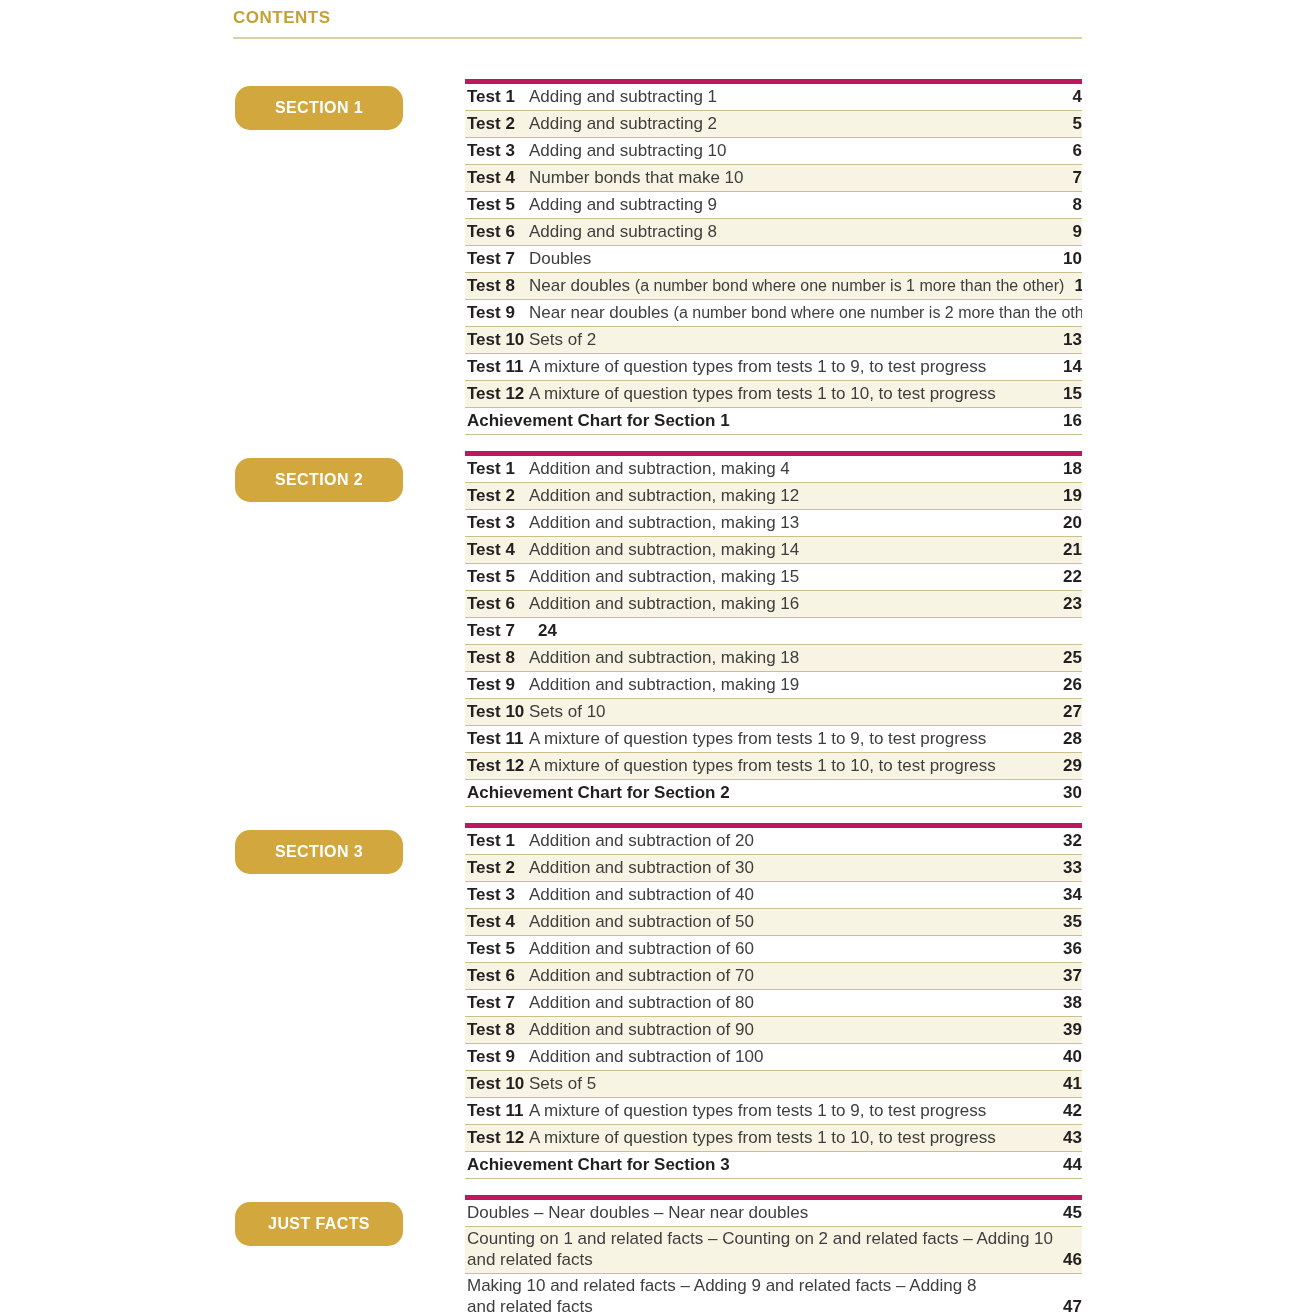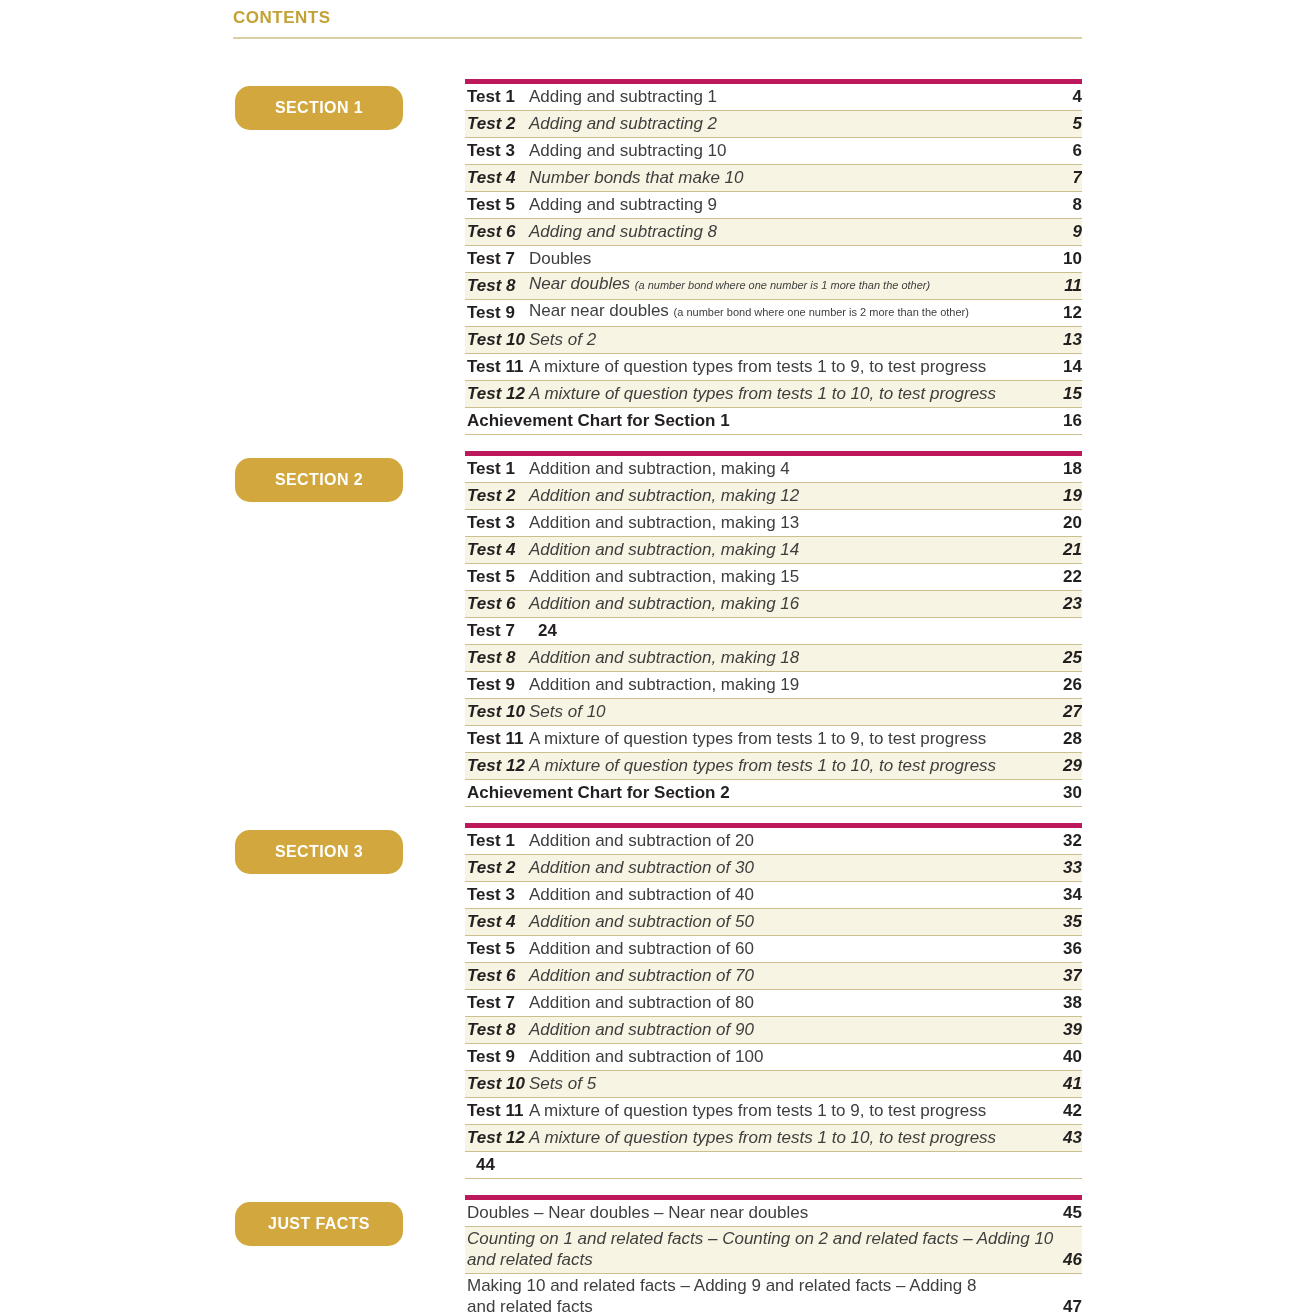--- a/index.html
+++ b/index.html
@@ -67,37 +67,37 @@
     align-items: flex-end;
     box-sizing: border-box;
     height: 27px;
     border-bottom: 1px solid #cbbf90;
     padding: 0 0 3px 2px;
     background: #ffffff;
     font-size: 17px;
     color: #3e3e3e;
     overflow: hidden;
   }
-  .row.alt { background: #f8f4e3; font-style: italic; }
+  .row.alt { background: #f8f4e3; }
   .row.tall { height: 47px; align-items: flex-end; }
   .label {
     flex: 0 0 62px;
     width: 62px;
     font-weight: bold;
     color: #231f20;
     white-space: nowrap;
   }
   .desc {
     flex: 1 1 auto;
     white-space: pre-line;
     line-height: 21px;
   }
   .row:not(.tall) .desc { white-space: nowrap; }
   .row.chart .desc { font-weight: bold; color: #231f20; }
-  .note { font-size: 11px; }
+  .note { font-size: 16px; }
   .pagenum {
     flex: 0 0 auto;
     min-width: 24px;
     text-align: right;
     font-weight: bold;
     color: #231f20;
     padding-left: 4px;
   }
 </style>
 </head>
@@ -307,20 +307,21 @@
             <span class="label">Test 11</span>
             <span class="desc">A mixture of question types from tests 1 to 9, to test progress</span>
             <span class="pagenum">42</span>
           </div>
           <div class="row alt">
             <span class="label">Test 12</span>
             <span class="desc">A mixture of question types from tests 1 to 10, to test progress</span>
             <span class="pagenum">43</span>
           </div>
           <div class="row chart">
+            <span class="desc">Achievement Chart for Section 3</span>
             <span class="pagenum">44</span>
           </div>
         </div>
       </div>
       <div class="section-block">
         <div class="badge-col">
           <div class="badge">JUST FACTS</div>
         </div>
         <div class="rows">
           <div class="row">

